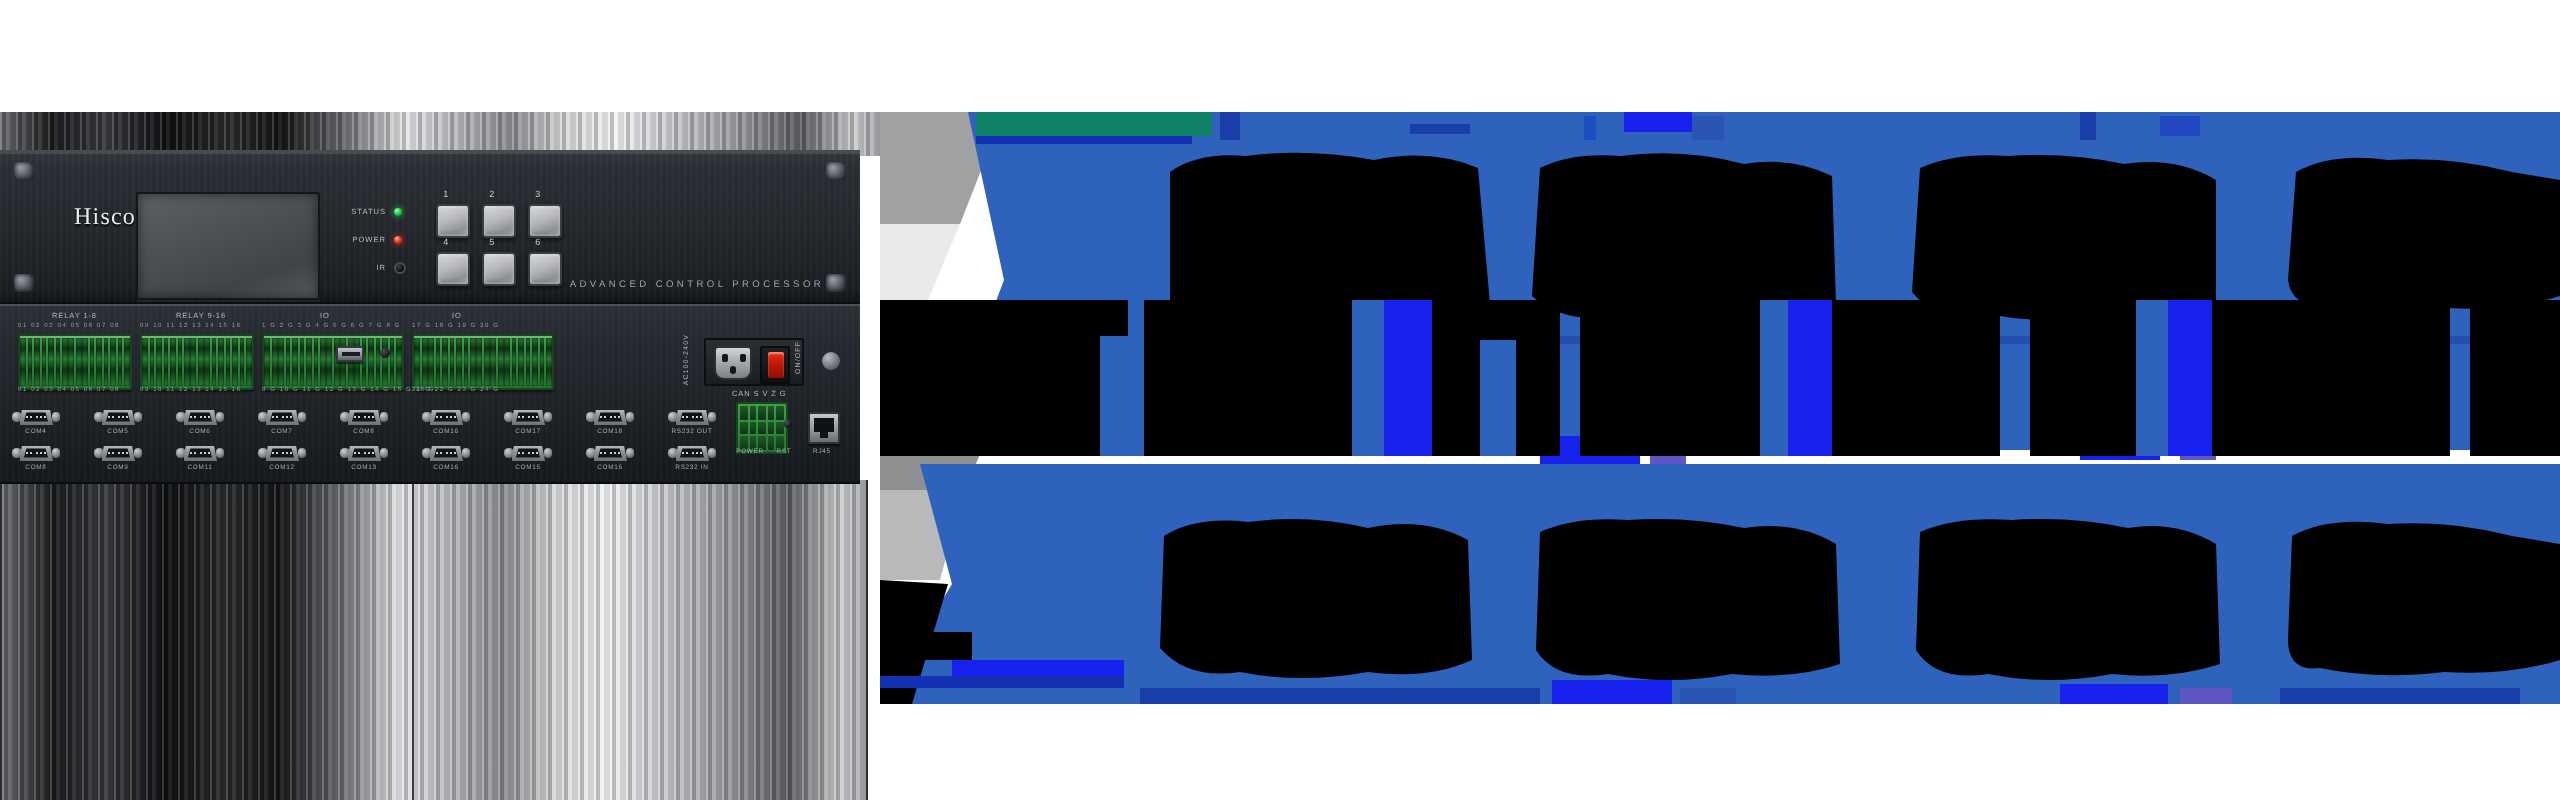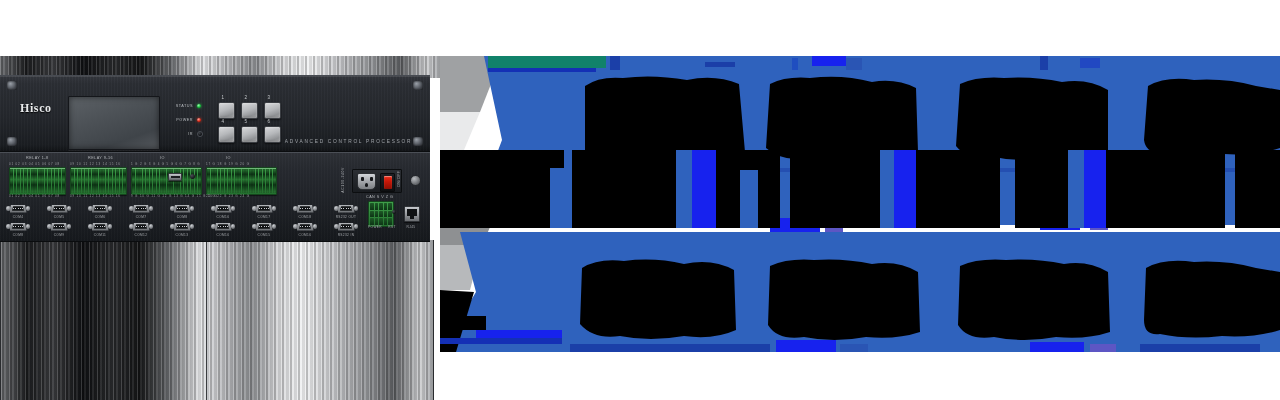--- a/index.html
+++ b/index.html
@@ -33,22 +33,22 @@
       linear-gradient(180deg,#34373d 0%,#2b2e34 10%,#24272c 55%,#1b1e22 92%,#121417 100%);
     border-top:1px solid #474b52;border-bottom:1px solid #0b0d0f;
     box-shadow:inset 0 1px 0 rgba(255,255,255,.10);
   }
   .ear{position:absolute;width:10px;height:9px;border-radius:2px;
        background:radial-gradient(circle at 35% 30%,#9aa0a8,#4a4e55 60%,#2a2d32);
        box-shadow:inset 0 0 2px rgba(0,0,0,.8);}
   .ear.tl{left:7px;top:5px;}  .ear.tr{right:7px;top:5px;}
   .ear.bl{left:7px;bottom:5px;} .ear.br{right:7px;bottom:5px;}
 
-  #logo{position:absolute;left:20px;top:25px;color:#e8eaec;font-family:"Liberation Serif",serif;
-        font-size:12px;font-weight:bold;letter-spacing:.6px;text-shadow:0 1px 1px #000;}
+  #logo{position:absolute;left:37px;top:25px;color:#e8eaec;font-family:"Liberation Serif",serif;
+        font-size:12px;font-weight:normal;letter-spacing:.6px;text-shadow:0 1px 1px #000;}
   #lcd{position:absolute;left:68px;top:20px;width:90px;height:52px;
        background:linear-gradient(160deg,#5c6166 0%,#4c5156 40%,#3f4449 75%,#55595e 100%);
        border:1px solid #14161a;border-radius:1px;
        box-shadow:inset 0 0 6px rgba(0,0,0,.55),0 1px 0 rgba(255,255,255,.06);}
 
   .ledrow{position:absolute;display:flex;align-items:center;gap:4px;}
   .ledlbl{font-size:2.6px;color:#b9bcc0;letter-spacing:.35px;width:17px;text-align:right;
           transform:scale(1.45);transform-origin:right center;}
   .led{width:4px;height:4px;border-radius:50%;}
   .led.green{background:radial-gradient(circle at 35% 30%,#9dffb0,#18c63c 55%,#0a7a22);

